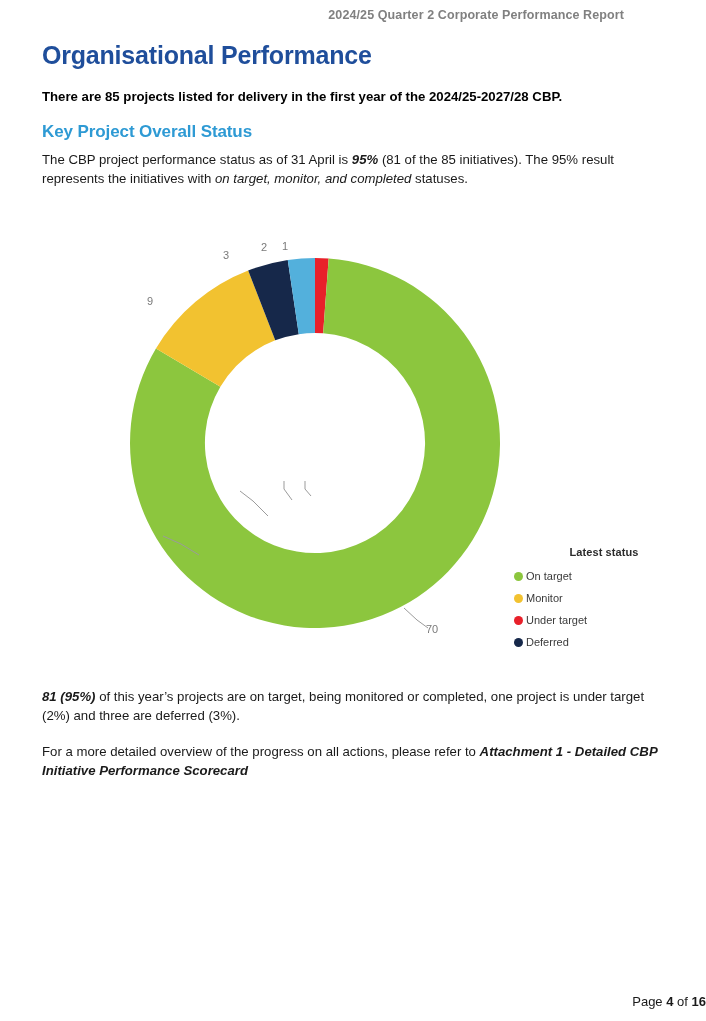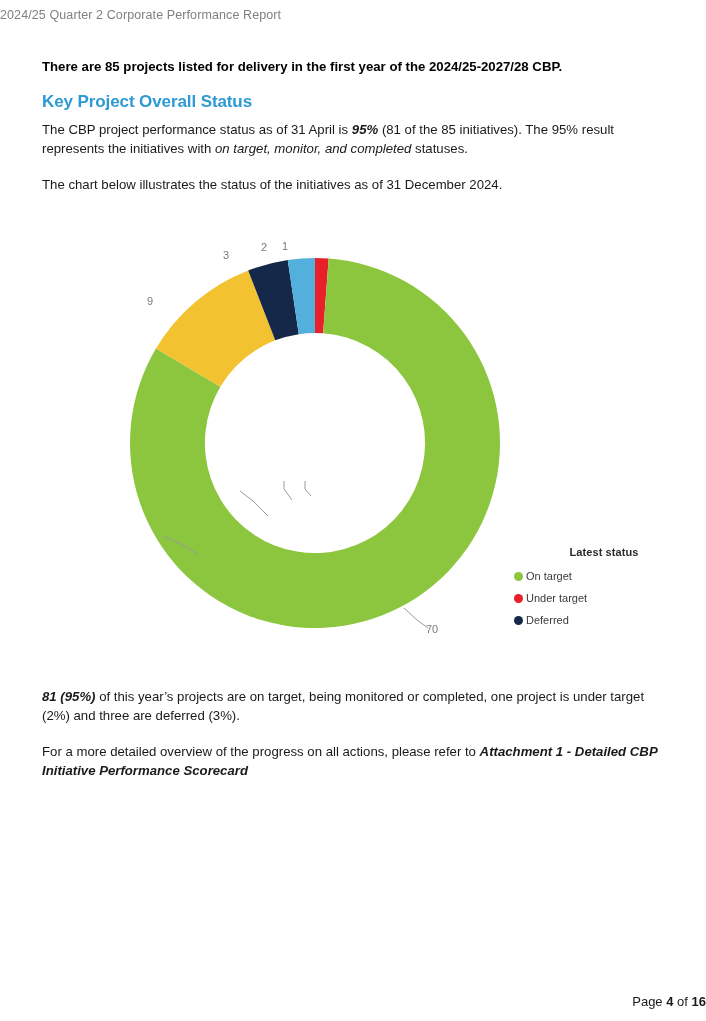--- a/index.html
+++ b/index.html
@@ -23,23 +23,23 @@
     width: 706px;
     height: 1021px;
   }
 
   
   .doc-header {
     position: absolute;
     top: 8px;
     left: 0;
     width: 624px;
-    text-align: left;
+    text-align: right;
     font-size: 12.5px;
-    font-weight: normal;
+    font-weight: bold;
     color: #808080;
     letter-spacing: 0.1px;
   }
 
   
   .content {
     position: absolute;
     left: 42px;
     top: 40px;
     width: 624px;
@@ -145,28 +145,28 @@
 </style>
 </head>
 <body>
 
 <div class="page">
 
   <div class="doc-header">2024/25 Quarter 2 Corporate Performance Report</div>
 
   <div class="content">
 
+    <h1 class="title">Organisational Performance</h1>
 
     <p class="lead">There are 85 projects listed for delivery in the first year of the 2024/25-2027/28 CBP.</p>
 
     <h2 class="subtitle">Key Project Overall Status</h2>
 
     <p class="body"><span>The CBP project performance status as of 31 April is </span><b class="strong">95%</b><span> (81 of the 85 initiatives). The 95% result represents the initiatives with </span><i class="em">on target, monitor, and completed</i><span> statuses.</span></p>
 
-    <p class="body gap">The chart below illustrates the status of the initiatives as of 31 December 2024.</p>
   </div>
 
   <div class="chart-area">
     <svg class="chart-svg" width="706" height="450" viewBox="0 0 706 450">
       <g id="donut-slices">
           <path d="M 315 30 A 185 185 0 0 1 328.6627175828517 30.505202923629213 L 323.12931696179675 105.2255957395594 A 110.07499999999999 110.07499999999999 0 0 0 315 104.92500000000001 Z" fill="#e8202a"></path>
           <path d="M 328.6627175828517 30.505202923629213 A 185 185 0 1 1 155.93702748205104 120.53322926153233 L 220.35753135182037 158.79227141061173 A 110.07499999999999 110.07499999999999 0 1 0 323.12931696179675 105.2255957395594 Z" fill="#8cc63e"></path>
           <path d="M 155.93702748205104 120.53322926153233 A 185 185 0 0 1 248.1702917553767 42.49263756019417 L 275.2363235944491 112.35811934831554 A 110.07499999999999 110.07499999999999 0 0 0 220.35753135182037 158.79227141061173 Z" fill="#f2c230"></path>
           <path d="M 248.1702917553767 42.49263756019417 A 185 185 0 0 1 287.74918585989195 32.01805245133801 L 298.7857655866357 106.12574120854613 A 110.07499999999999 110.07499999999999 0 0 0 275.2363235944491 112.35811934831554 Z" fill="#16284a"></path>
           <path d="M 287.74918585989195 32.01805245133801 A 185 185 0 0 1 314.99999999999994 30 L 315 104.92500000000001 A 110.07499999999999 110.07499999999999 0 0 0 298.7857655866357 106.12574120854613 Z" fill="#53b0dc"></path>
@@ -189,20 +189,24 @@
   </div>
 
   <div class="legend">
     <div class="legend-title">Latest status</div>
     <div id="legend-rows">
         <div class="legend-row">
           <span class="legend-dot" style="background: rgb(140, 198, 62);"></span>
           <span class="legend-label">On target</span>
         </div>
         <div class="legend-row">
+          <span class="legend-dot" style="background: rgb(242, 194, 48);"></span>
+          <span class="legend-label">Monitor</span>
+        </div>
+        <div class="legend-row">
           <span class="legend-dot" style="background: rgb(232, 32, 42);"></span>
           <span class="legend-label">Under target</span>
         </div>
         <div class="legend-row">
           <span class="legend-dot" style="background: rgb(22, 40, 74);"></span>
           <span class="legend-label">Deferred</span>
         </div>
       </div>
   </div>
 

